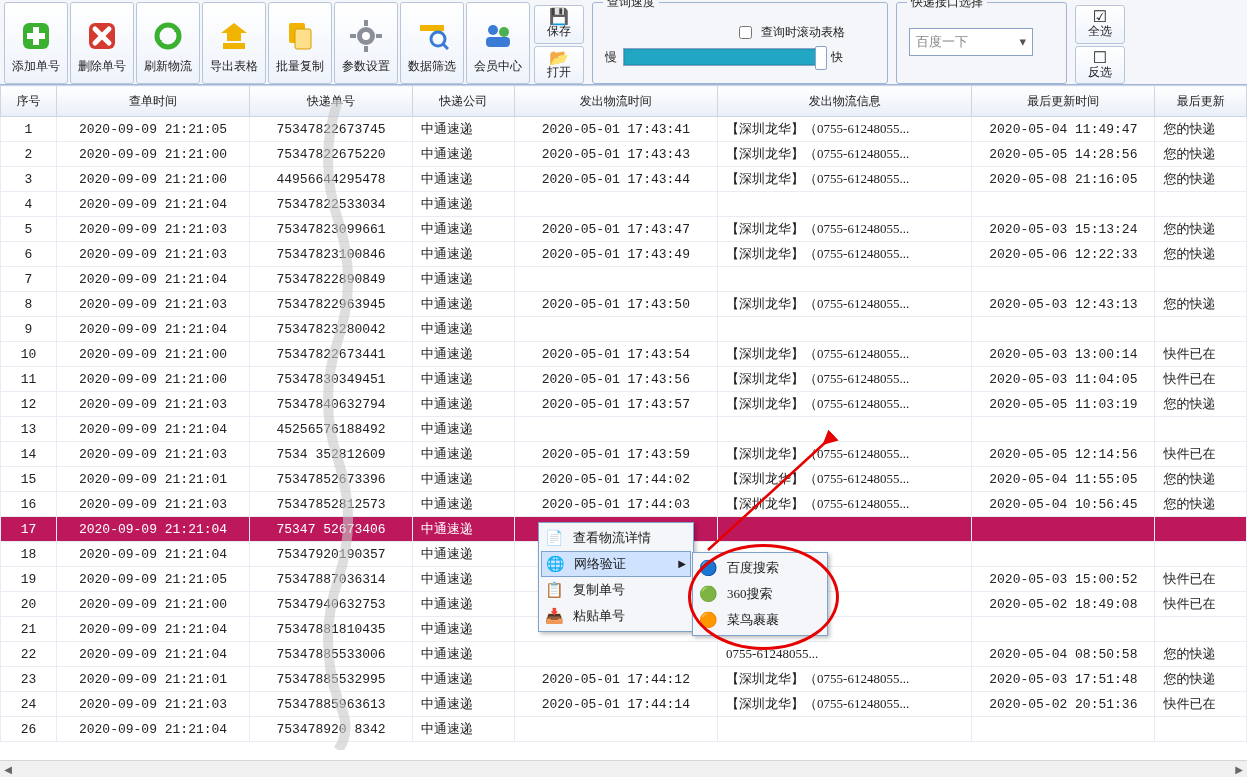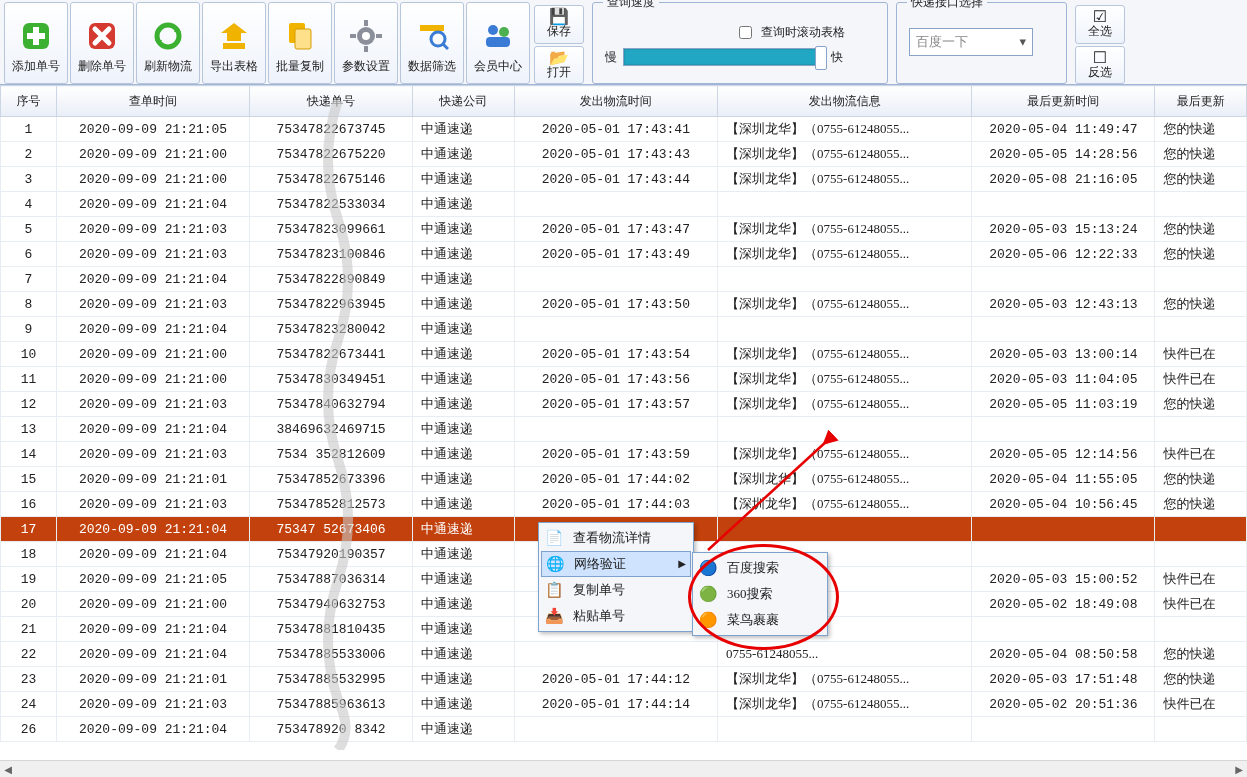--- a/index.html
+++ b/index.html
@@ -200,21 +200,21 @@
   }
   table.data td {
     border: 1px solid #e8ecf3;
     padding: 3px 8px;
     height: 18px;
     white-space: nowrap;
     overflow: hidden;
     text-overflow: clip;
   }
   table.data tr.selected td {
-    background: #c2410c;
+    background: #be185d;
     color: #fff;
   }
   .c-seq  { width: 55px;  text-align: center;}
   .c-qtime{ width: 190px; text-align: center;}
   .c-track{ width: 160px; text-align: center;}
   .c-comp { width: 100px; }
   .c-send { width: 200px; text-align: center;}
   .c-info { width: 250px; }
   .c-upd  { width: 180px; text-align: center;}
   .c-msg  { width: 90px; }
@@ -495,21 +495,21 @@
             <td class="c-track-td">75347822675220</td>
             <td class="c-comp-td">中通速递</td>
             <td class="c-send-td">2020-05-01 17:43:43</td>
             <td class="c-info-td">【深圳龙华】（0755-61248055...</td>
             <td class="c-upd-td">2020-05-05 14:28:56</td>
             <td class="c-msg-td">您的快递</td>
           </tr>
           <tr>
             <td class="c-seq-td">3</td>
             <td class="c-qtime-td">2020-09-09 21:21:00</td>
-            <td class="c-track-td">75347822675146</td>
+            <td class="c-track-td">44956644295478</td>
             <td class="c-comp-td">中通速递</td>
             <td class="c-send-td">2020-05-01 17:43:44</td>
             <td class="c-info-td">【深圳龙华】（0755-61248055...</td>
             <td class="c-upd-td">2020-05-08 21:16:05</td>
             <td class="c-msg-td">您的快递</td>
           </tr>
           <tr>
             <td class="c-seq-td">4</td>
             <td class="c-qtime-td">2020-09-09 21:21:04</td>
             <td class="c-track-td">75347822533034</td>
@@ -595,21 +595,21 @@
             <td class="c-track-td">75347840632794</td>
             <td class="c-comp-td">中通速递</td>
             <td class="c-send-td">2020-05-01 17:43:57</td>
             <td class="c-info-td">【深圳龙华】（0755-61248055...</td>
             <td class="c-upd-td">2020-05-05 11:03:19</td>
             <td class="c-msg-td">您的快递</td>
           </tr>
           <tr>
             <td class="c-seq-td">13</td>
             <td class="c-qtime-td">2020-09-09 21:21:04</td>
-            <td class="c-track-td">38469632469715</td>
+            <td class="c-track-td">45256576188492</td>
             <td class="c-comp-td">中通速递</td>
             <td class="c-send-td"></td>
             <td class="c-info-td"></td>
             <td class="c-upd-td"></td>
             <td class="c-msg-td"></td>
           </tr>
           <tr>
             <td class="c-seq-td">14</td>
             <td class="c-qtime-td">2020-09-09 21:21:03</td>
             <td class="c-track-td">7534 352812609</td>

